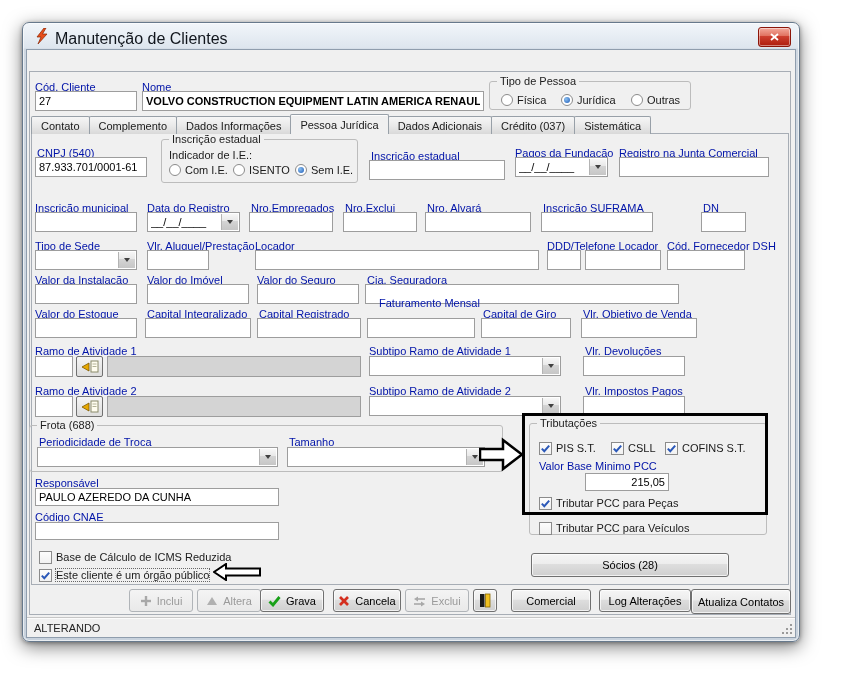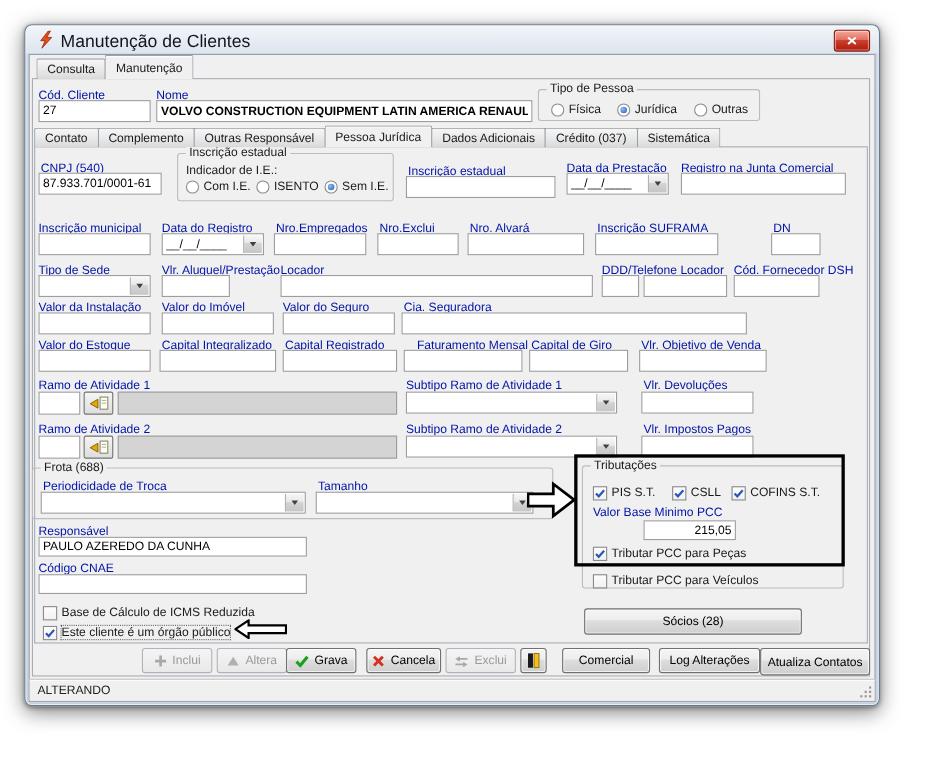--- a/index.html
+++ b/index.html
@@ -94,24 +94,20 @@
       <div class="closebtn">
         <svg width="9" height="8" viewBox="0 0 9 8">
           <line x1="1" y1="1" x2="8" y2="7" stroke="#fff" stroke-width="1.8"></line>
           <line x1="8" y1="1" x2="1" y2="7" stroke="#fff" stroke-width="1.8"></line>
         </svg>
       </div>
     </div>
 
     <div class="client">
 
-      <div class="tabrow" style="left:6px; top:0px;">
-        <div class="tab"><span>Consulta</span></div>
-        <div class="tab active"><span>Manutenção</span></div>
-      </div>
       <div class="panel" style="left:2px; top:21px; width:762px; height:544px;"></div>
 
       <div class="lbl" style="left:8px; top:31px;">Cód. Cliente</div>
       <input class="txt" style="left: 8px; top: 41px; width: 102px;" value="27">
       <div class="lbl" style="left:115px; top:31px;">Nome</div>
       <input class="txt bold" style="left: 115px; top: 41px; width: 342px;" value="VOLVO CONSTRUCTION EQUIPMENT LATIN AMERICA RENAULT">
 
       <div class="grp" style="left:462px; top:31px; width:202px; height:29px;">
         <span class="legend">Tipo de Pessoa</span>
       </div>
@@ -124,21 +120,21 @@
         <span>Jurídica</span>
       </div>
       <div class="rbrow" style="left:604px; top:43px;">
         <span class="rb"></span>
         <span>Outras</span>
       </div>
 
       <div class="tabrow small" style="left:4px; top:64px;">
         <div class="tab"><span>Contato</span></div>
         <div class="tab"><span>Complemento</span></div>
-        <div class="tab"><span>Outras Responsável</span></div>
+        <div class="tab"><span>Dados Informações</span></div>
         <div class="tab active"><span>Pessoa Jurídica</span></div>
         <div class="tab"><span>Dados Adicionais</span></div>
         <div class="tab"><span>Crédito (037)</span></div>
         <div class="tab"><span>Sistemática</span></div>
       </div>
       <div class="panel" style="left:4px; top:83px; width:758px; height:452px;"></div>
 
       <div class="lbl" style="left:10px; top:97px;">CNPJ (540)</div>
       <input class="txt" style="left: 8px; top: 107px; width: 112px;" value="87.933.701/0001-61">
 
@@ -155,21 +151,21 @@
         <span>ISENTO</span>
       </div>
       <div class="rbrow" style="left:268px; top:113px;">
         <span class="rb checked"></span>
         <span>Sem I.E.</span>
       </div>
 
       <div class="lbl" style="left:344px; top:100px;">Inscrição estadual</div>
       <input class="txt" style="left: 342px; top: 110px; width: 136px;" value="">
 
-      <div class="lbl" style="left:488px; top:97px;">Data da Prestação</div>
+      <div class="lbl" style="left:488px; top:97px;">Pagos da Fundação</div>
       <div class="combo" style="left:488px; top:107px; width:93px;">
         <span class="cval">__/__/____</span>
         <span class="arrowbtn">
             <span class="arrow-down"></span>
           </span>
       </div>
 
       <div class="lbl" style="left:592px; top:97px;">Registro na Junta Comercial</div>
       <input class="txt" style="left: 592px; top: 107px; width: 150px;" value="">
 
@@ -234,21 +230,21 @@
 
       <div class="lbl" style="left:8px; top:258px;">Valor do Estoque</div>
       <input class="txt" style="left: 8px; top: 268px; width: 102px;" value="">
 
       <div class="lbl" style="left:120px; top:258px;">Capital Integralizado</div>
       <input class="txt" style="left: 118px; top: 268px; width: 106px;" value="">
 
       <div class="lbl" style="left:232px; top:258px;">Capital Registrado</div>
       <input class="txt" style="left: 230px; top: 268px; width: 104px;" value="">
 
-      <div class="lbl" style="left:342px; top:258px;padding-left:10px;">Faturamento Mensal</div>
+      <div class="lbl" style="left:342px; top:247px;padding-left:10px;">Faturamento Mensal</div>
       <input class="txt" style="left: 340px; top: 268px; width: 108px;" value="">
 
       <div class="lbl" style="left:456px; top:258px;">Capital de Giro</div>
       <input class="txt" style="left: 454px; top: 268px; width: 90px;" value="">
 
       <div class="lbl" style="left:556px; top:258px;">Vlr. Objetivo de Venda</div>
       <input class="txt" style="left: 554px; top: 268px; width: 116px;" value="">
 
       <div class="lbl" style="left:8px; top:295px;">Ramo de Atividade 1</div>
       <input class="txt" style="left: 8px; top: 306px; width: 38px; height: 21px;" value="">

